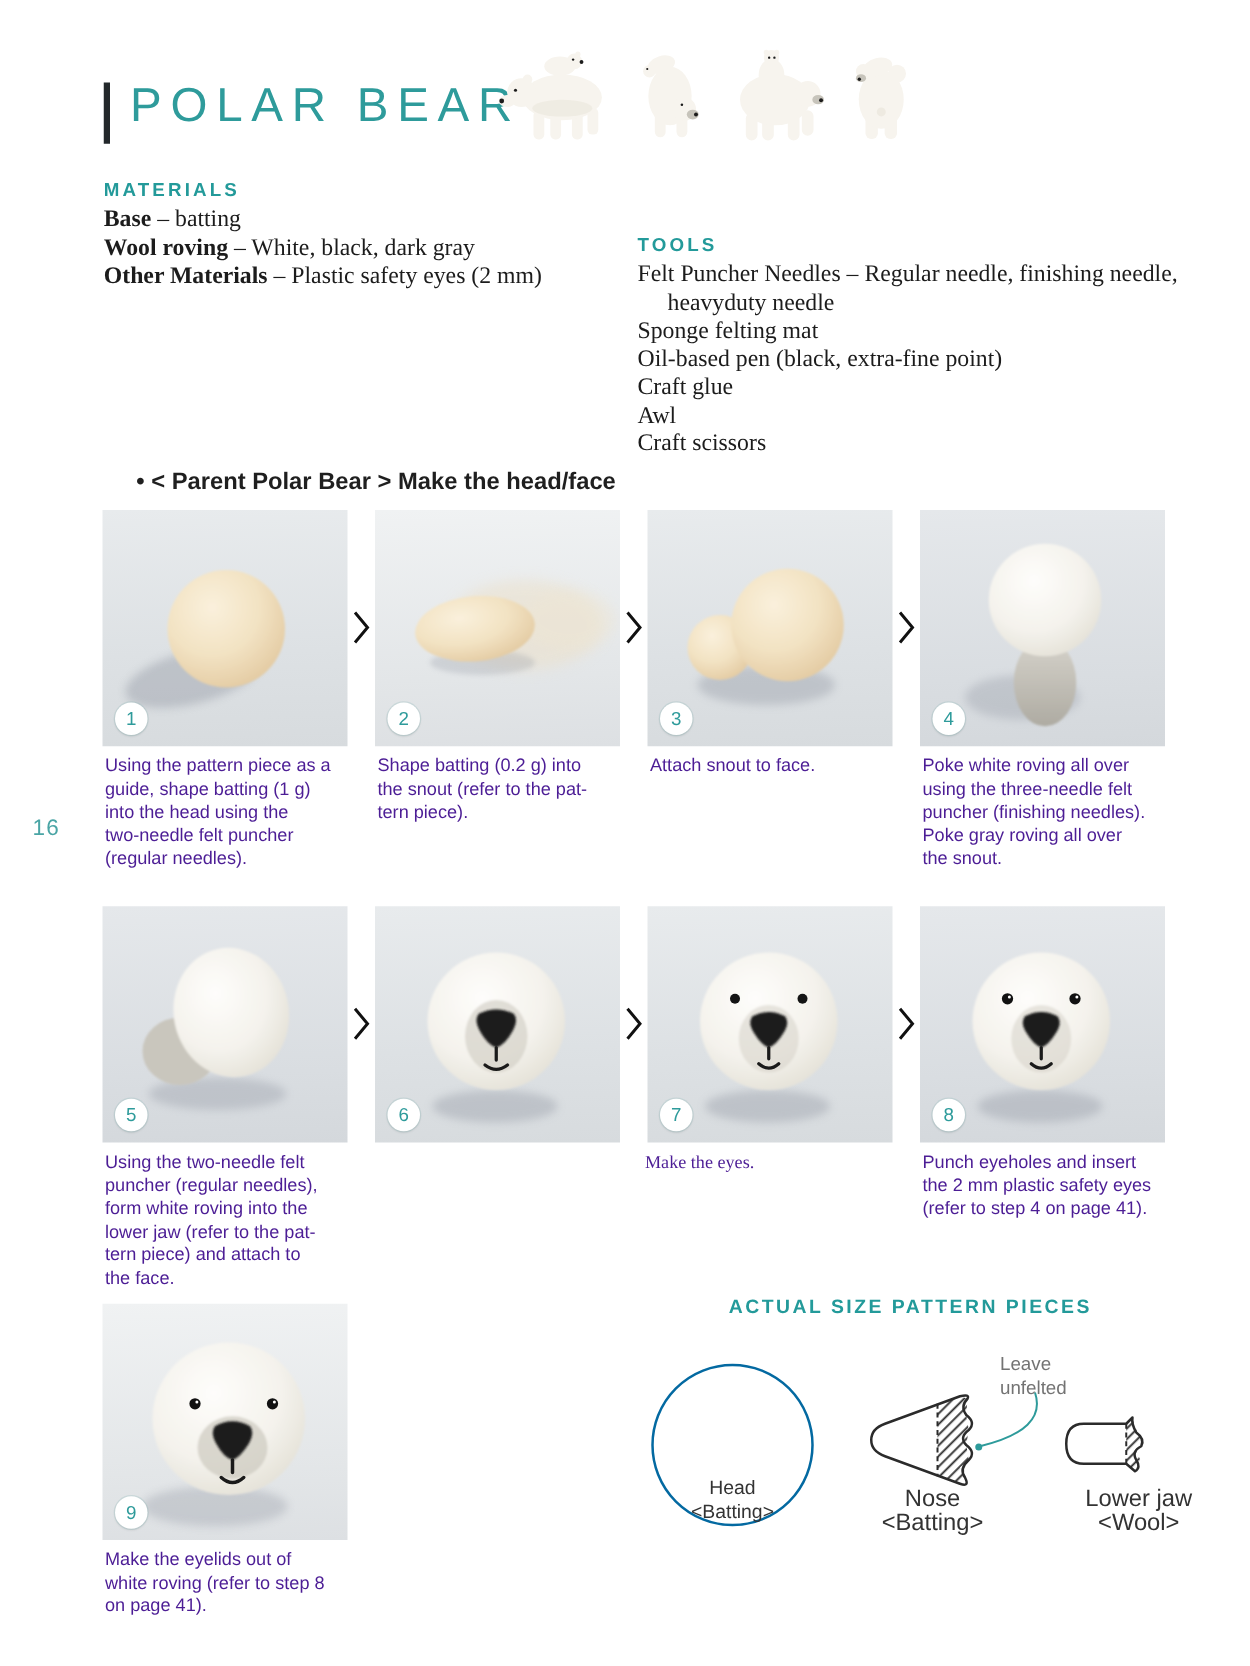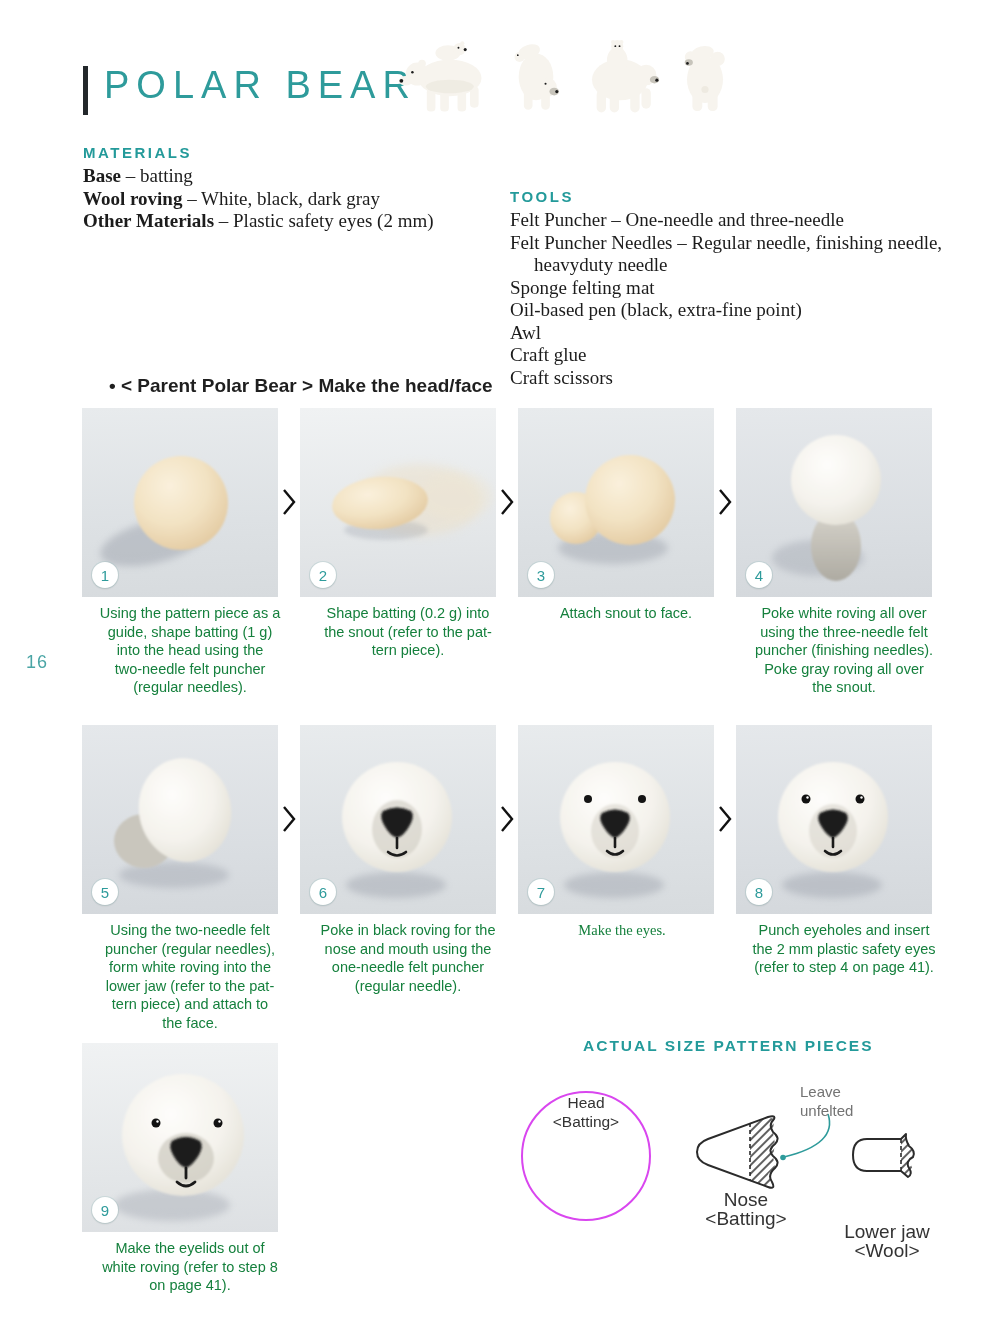--- a/index.html
+++ b/index.html
@@ -41,50 +41,49 @@
     position:absolute; left:10px; bottom:9px; width:26px; height:26px; border-radius:50%;
     background:#ffffff; color:#2E9B9B; font-size:15px; display:flex; align-items:center;
     justify-content:center; box-shadow:0 0 0 1px rgba(150,190,190,.30), 0 1px 2px rgba(0,0,0,.12);
   }
   .p1 { left:82px;  top:408px; } .p2 { left:300px; top:408px; }
   .p3 { left:518px; top:408px; } .p4 { left:736px; top:408px; }
   .p5 { left:82px;  top:725px; } .p6 { left:300px; top:725px; }
   .p7 { left:518px; top:725px; } .p8 { left:736px; top:725px; }
   .p9 { left:82px;  top:1043px; }
   .caption {
-    position:absolute; width:212px; font-size:14.5px; line-height:18.5px; color:#15803d;
+    position:absolute; width:212px; font-size:14.5px; line-height:18.5px; color:#4c1d95;
     white-space:pre-line;
-    text-align:center;
   }
   .c1 { left:84px;  top:604px; } .c2 { left:302px; top:604px; }
   .c3 { left:520px; top:604px; } .c4 { left:738px; top:604px; }
   .c5 { left:84px;  top:921px; } .c6 { left:302px; top:921px; }
   .c7 { left:516px; top:921px;font-family:Liberation Serif, serif; } .c8 { left:738px; top:921px; }
   .c9 { left:84px;  top:1239px; }
   .arrow { position:absolute; width:15px; height:28px; }
   .a1 { left:282px; top:488px; } .a2 { left:500px; top:488px; } .a3 { left:718px; top:488px; }
   .a4 { left:282px; top:805px; } .a5 { left:500px; top:805px; } .a6 { left:718px; top:805px; }
 
   
   .page-number { position:absolute; left:26px; top:652px; font-size:18px; letter-spacing:1px; color:#4aa5a5; }
 
   
   .pattern-heading {
     position:absolute; left:583px; top:1037px; font-size:15.5px; font-weight:bold;
     letter-spacing:2px; color:#239a9a;text-align:center;
   }
   .head-circle {
     position:absolute; left:521px; top:1091px; width:126px; height:126px;
-    border:2px solid #d946ef; border-radius:50%; display:flex; flex-direction:column;
-    align-items:center; justify-content:flex-start; font-size:15.5px; line-height:19px;
+    border:2px solid #0369a1; border-radius:50%; display:flex; flex-direction:column;
+    align-items:center; justify-content:flex-end; font-size:15.5px; line-height:19px;
     color:#333; text-align:center;
   }
   .piece-label { position:absolute; font-size:19px; line-height:19px; color:#333; text-align:center; white-space:pre-line; }
   .nose-label { left:676px; top:1190px; width:140px; }
-  .jaw-label  { left:832px; top:1190px; width:110px;margin-top:32px; }
+  .jaw-label  { left:856px; top:1190px; width:110px; }
   .leave-note { position:absolute; left:800px; top:1082px; font-size:15px; line-height:19px;
     color:#737373; white-space:pre-line; }
   .nose-svg  { position:absolute; left:692px; top:1112px; }
   .jaw-svg   { position:absolute; left:845px; top:1130px; }
   .curve-svg { position:absolute; left:758px; top:1108px; }
 </style>
 </head>
 <body>
 
 <div id="page">
@@ -208,27 +207,26 @@
     <div class="serif-lines">
       <div><b>Base</b><span> – batting</span></div>
       <div><b>Wool roving</b><span> – White, black, dark gray</span></div>
       <div><b>Other Materials</b><span> – Plastic safety eyes (2 mm)</span></div>
     </div>
   </div>
 
   <div class="tools">
     <div class="list-heading">TOOLS</div>
     <div class="serif-lines">
-      <div>Felt Puncher –  One-needle and three-needle</div>
       <div>Felt Puncher Needles  – Regular needle, finishing needle,</div>
       <div class="indent">heavyduty needle</div>
       <div>Sponge felting mat</div>
       <div>Oil-based pen (black, extra-fine point)</div>
+      <div>Craft glue</div>
       <div>Awl</div>
-      <div>Craft glue</div>
       <div>Craft scissors</div>
     </div>
   </div>
 
   <div class="step-section-heading">• &lt; Parent Polar Bear &gt; Make the head/face</div>
 
   <div class="page-number">16</div>
 
   <div class="photo p1">
     <svg class="scene" width="196" height="189">
@@ -373,24 +371,20 @@
 using the three-needle felt
 puncher (finishing needles).
 Poke gray roving all over
 the snout.</div>
   <div class="caption c5">Using the two-needle felt
 puncher (regular needles),
 form white roving into the
 lower jaw (refer to the pat-
 tern piece) and attach to
 the face.</div>
-  <div class="caption c6">Poke in black roving for the
-nose and mouth using the
-one-needle felt puncher
-(regular needle).</div>
   <div class="caption c7">Make the eyes.</div>
   <div class="caption c8">Punch eyeholes and insert
 the 2 mm plastic safety eyes
 (refer to step 4 on page 41).</div>
   <div class="caption c9">Make the eyelids out of
 white roving (refer to step 8
 on page 41).</div>
 
   <div class="pattern-heading">ACTUAL SIZE PATTERN PIECES</div>
 

